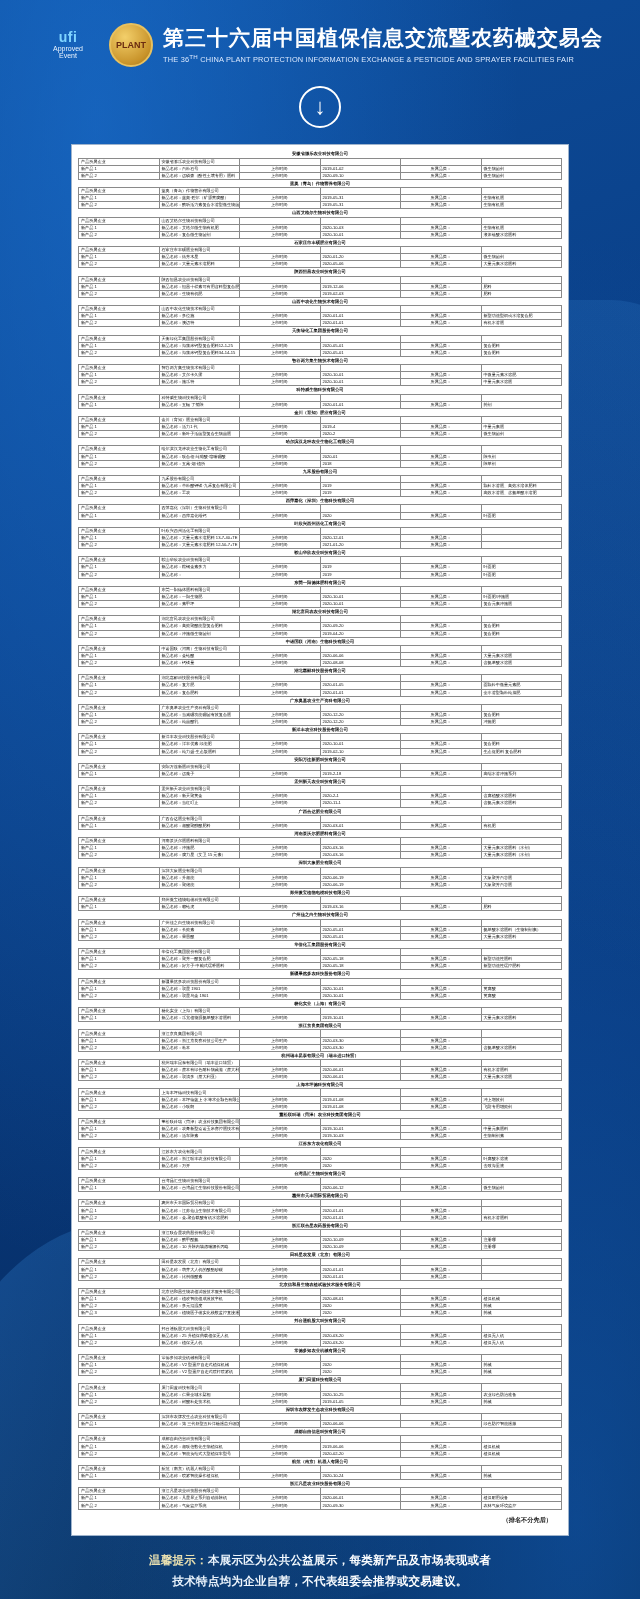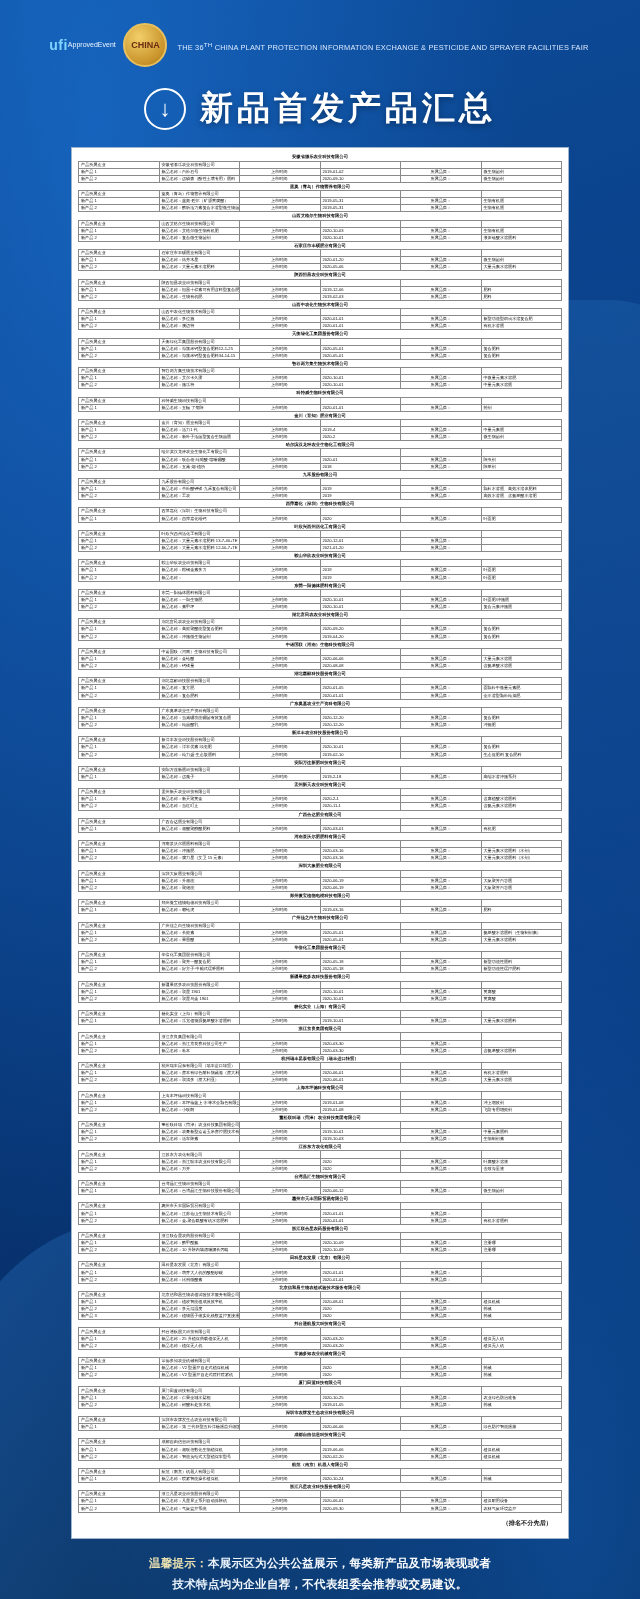--- a/index.html
+++ b/index.html
@@ -26,21 +26,21 @@
     position:absolute; right:-160px; top:300px; width:420px; height:900px;
     background:linear-gradient(200deg, rgba(70,160,240,.16), rgba(30,110,200,0) 70%);
     border-radius:45%;
     pointer-events:none;
   }
 
   
   .header{ position:relative; padding:22px 0 0 0; }
   .logo-row{ display:flex; align-items:center; justify-content:center; gap:10px; }
   .ufi{
-    width:62px;height:46px;display:flex;flex-direction:row;
+    width:62px;height:46px;display:flex;flex-direction:column;
     align-items:center;justify-content:center;
     color:#cfe4ff; line-height:1.05; text-align:center;
   }
   .ufi .u1{ font-size:14px; font-weight:bold; color:#7fd4ff; letter-spacing:.5px;}
   .ufi .u2{ font-size:7px; color:#eaf4ff; }
   .ufi .u3{ font-size:7px; color:#eaf4ff; }
   .cpew-badge{
     width:44px;height:44px;border-radius:50%;
     background:radial-gradient(circle at 35% 30%, #f3cf6a, #c8932a 70%, #9c6f16);
     display:flex;align-items:center;justify-content:center;
@@ -105,32 +105,32 @@
 <div class="bg-swoosh"></div>
 <div class="bg-swoosh2"></div>
 
 <div class="header">
   <div class="logo-row">
     <div class="ufi">
       <span class="u1">ufi</span>
       <span class="u2">Approved</span>
       <span class="u3">Event</span>
     </div>
-    <div class="cpew-badge">CHINA</div>
+    <div class="cpew-badge">PLANT</div>
     <div class="title-block">
+      <div class="title-cn">第三十六届中国植保信息交流暨农药械交易会</div>
       <div class="title-en">
         <b>THE 36</b><sup>TH</sup>
         <span>CHINA PLANT PROTECTION INFORMATION EXCHANGE &amp; PESTICIDE AND SPRAYER FACILITIES FAIR</span>
       </div>
     </div>
   </div>
 
   <div class="banner">
     <div class="dl-circle">↓</div>
-    <div class="banner-title">新品首发产品汇总</div>
   </div>
 </div>
 
 <div class="sheet">
   <table class="tbl">
     <tbody id="tbody">
         <tr class="company">
           <td colspan="6">安徽省滁乐农业科技有限公司</td>
         </tr>
         <tr>

